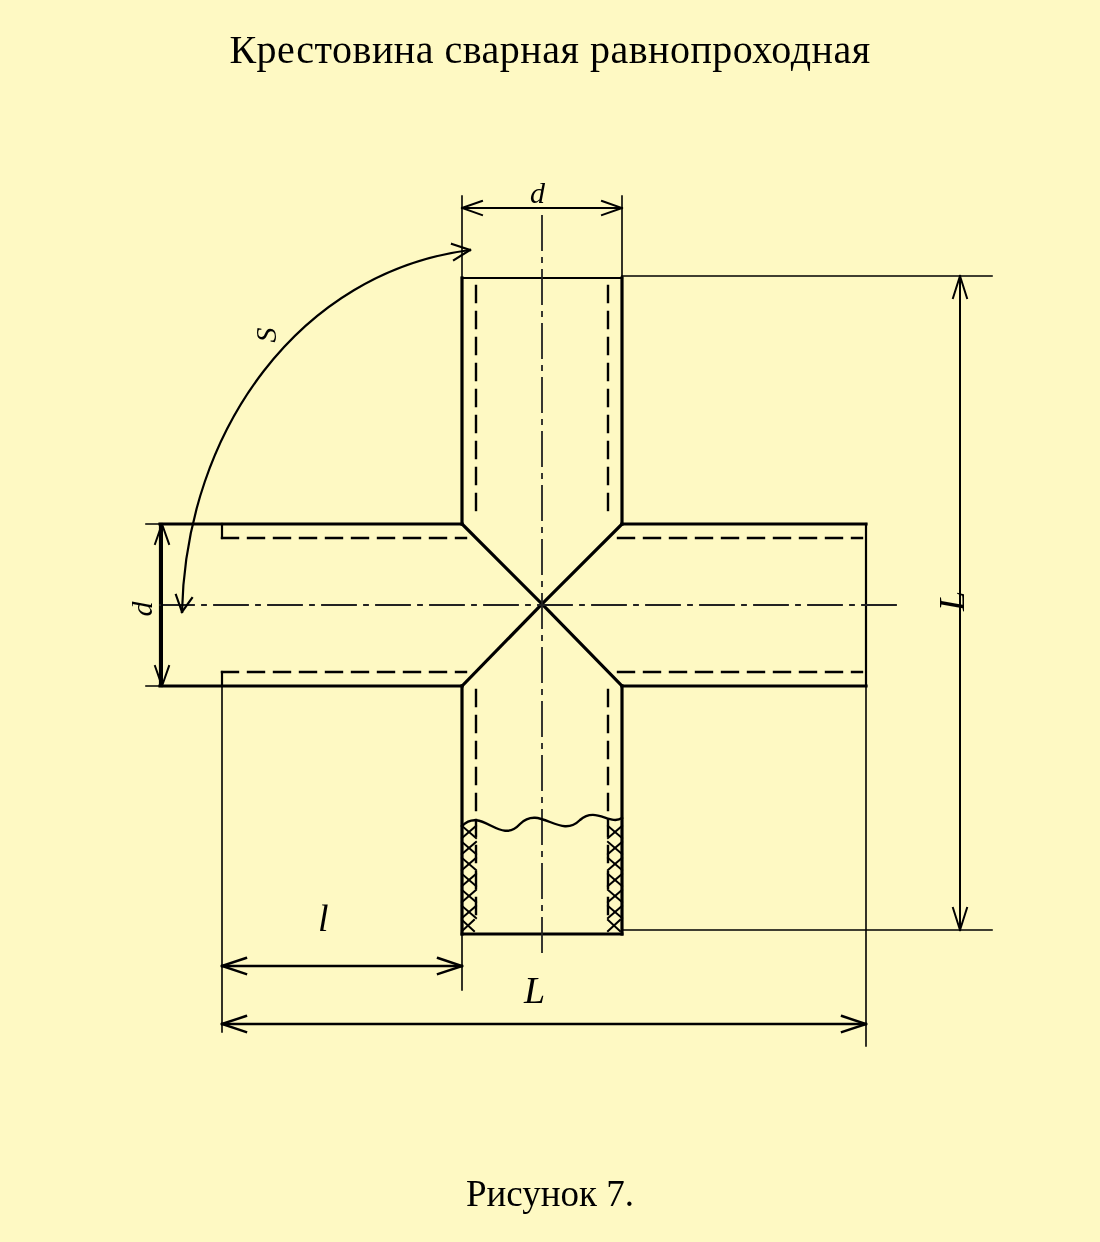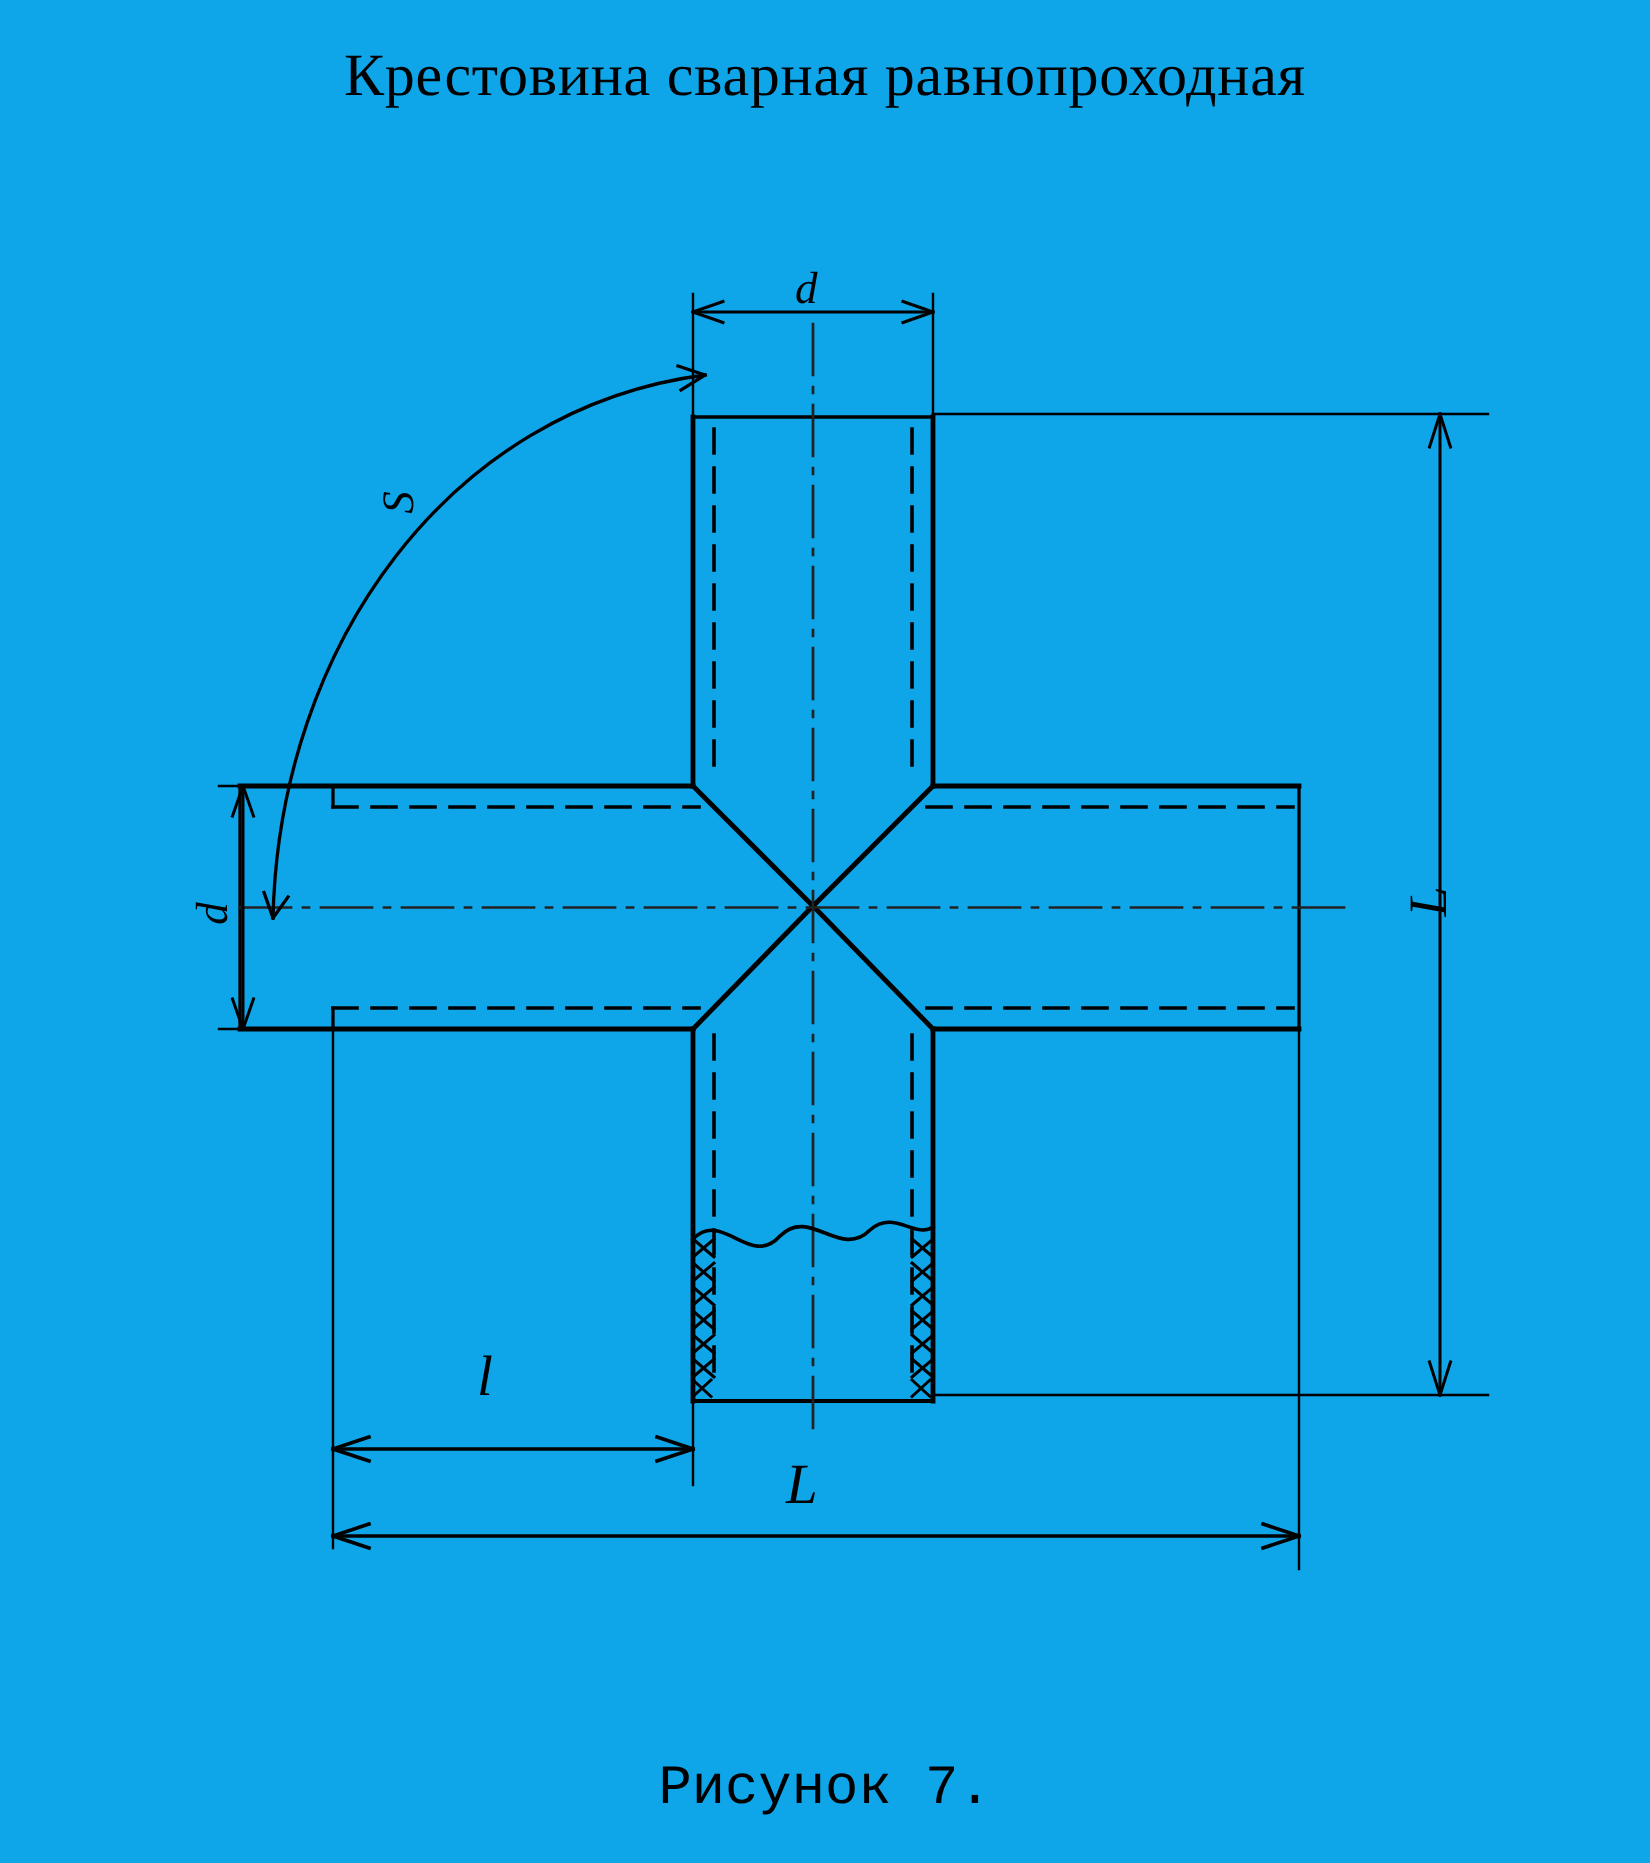--- a/index.html
+++ b/index.html
@@ -12,41 +12,41 @@
     height: 1242px;
     font-family: "Liberation Serif", serif;
     color: #000000;
     position: relative;
     overflow: hidden;
   }
   #page {
     position: relative;
     width: 1100px;
     height: 1242px;
-    background: #0ea5e9;
+    background: #fef9c3;
   }
   #title {
     position: absolute;
     top: 26px;
     left: 0;
     width: 1100px;
     text-align: center;
     font-size: 40px;
     font-family: "Liberation Serif", serif;
     letter-spacing: 0.5px;
     white-space: nowrap;
   }
   #caption {
     position: absolute;
     top: 1172px;
     left: 0;
     width: 1100px;
     text-align: center;
     font-size: 37px;
-    font-family: Liberation Mono, monospace;
+    font-family: Liberation Serif, serif;
   }
   #drawing {
     position: absolute;
     top: 0;
     left: 0;
   }
   .lbl {
     position: absolute;
     font-family: "Liberation Serif", serif;
     font-style: italic;

